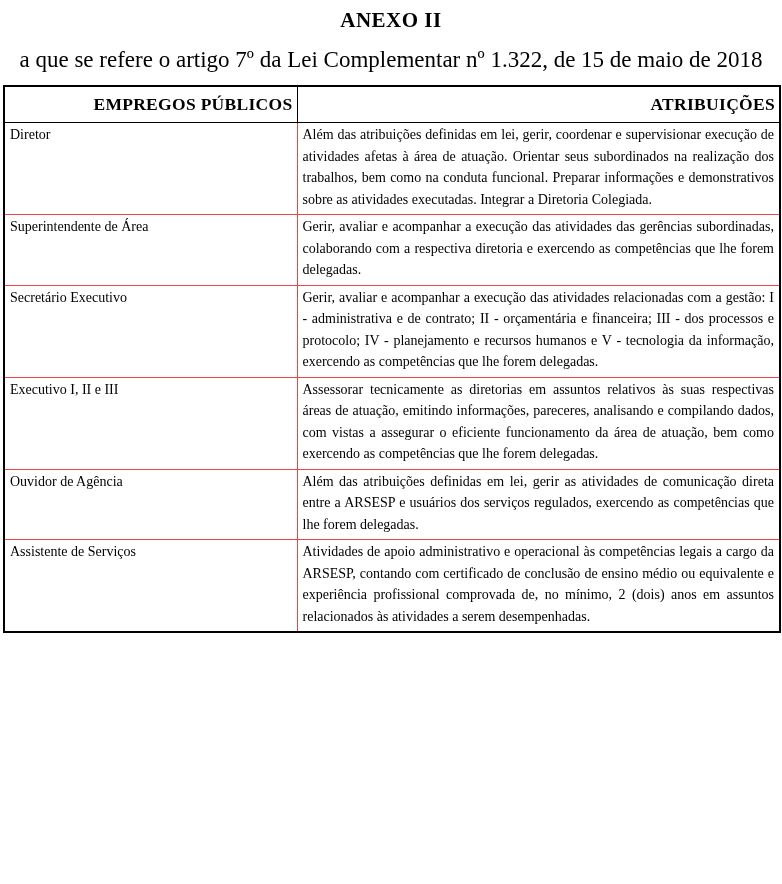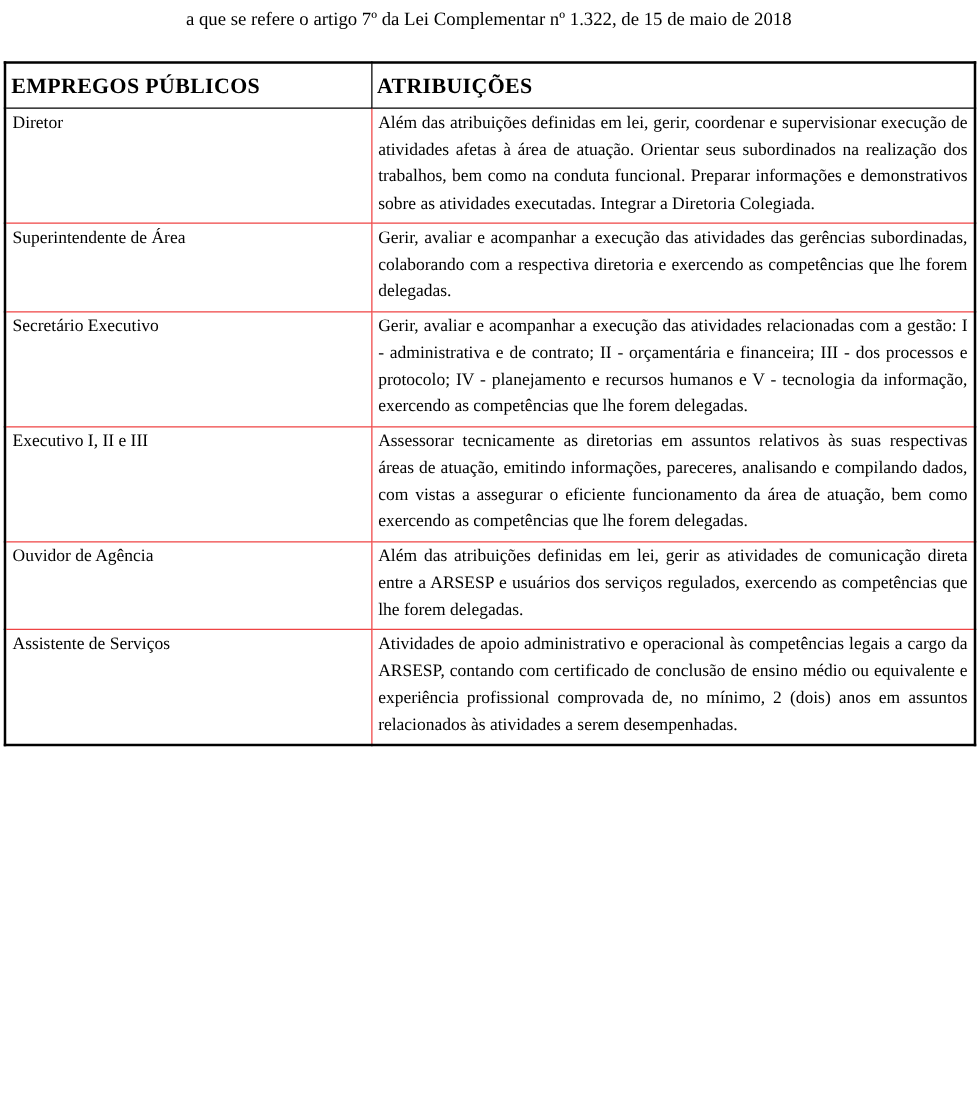--- a/index.html
+++ b/index.html
@@ -21,37 +21,37 @@
   }
   .doc-title {
     text-align: center;
     font-weight: bold;
     font-size: 21px;
     letter-spacing: 0.5px;
     margin: 0 0 14px 0;
   }
   .doc-subtitle {
     text-align: center;
-    font-size: 15px;
-    margin: 0 0 24px 0;
+    font-size: 23px;
+    margin: 0 0 12px 0;
   }
   table.attr-table {
     border-collapse: collapse;
     table-layout: fixed;
     width: 776px;
     margin-left: 3px;
     border: 2px solid #000000;
   }
   table.attr-table col.col-pos  { width: 293px; }
   table.attr-table col.col-attr { width: 483px; }
   table.attr-table th {
     border: 1px solid #000000;
     font-weight: bold;
     font-size: 17.5px;
-    text-align: left;
+    text-align: right;
     padding: 7px 4px;
     letter-spacing: 0.3px;
   }
   table.attr-table td {
     border: 1px solid #ef4444;
     vertical-align: top;
     font-size: 14px;
     line-height: 21.5px;
     padding: 1px 5px 4px 5px;
   }
@@ -61,20 +61,21 @@
   td.cell-attr {
     text-align: justify;
     text-justify: inter-word;
   }
 </style>
 </head>
 <body>
 
 <div class="page">
 
+  <h1 class="doc-title">ANEXO II</h1>
 
   <p class="doc-subtitle">a que se refere o artigo 7º da Lei Complementar nº 1.322, de 15 de maio de 2018</p>
 
   <table class="attr-table">
     <colgroup>
       <col class="col-pos">
       <col class="col-attr">
     </colgroup>
     <thead>
       <tr>

